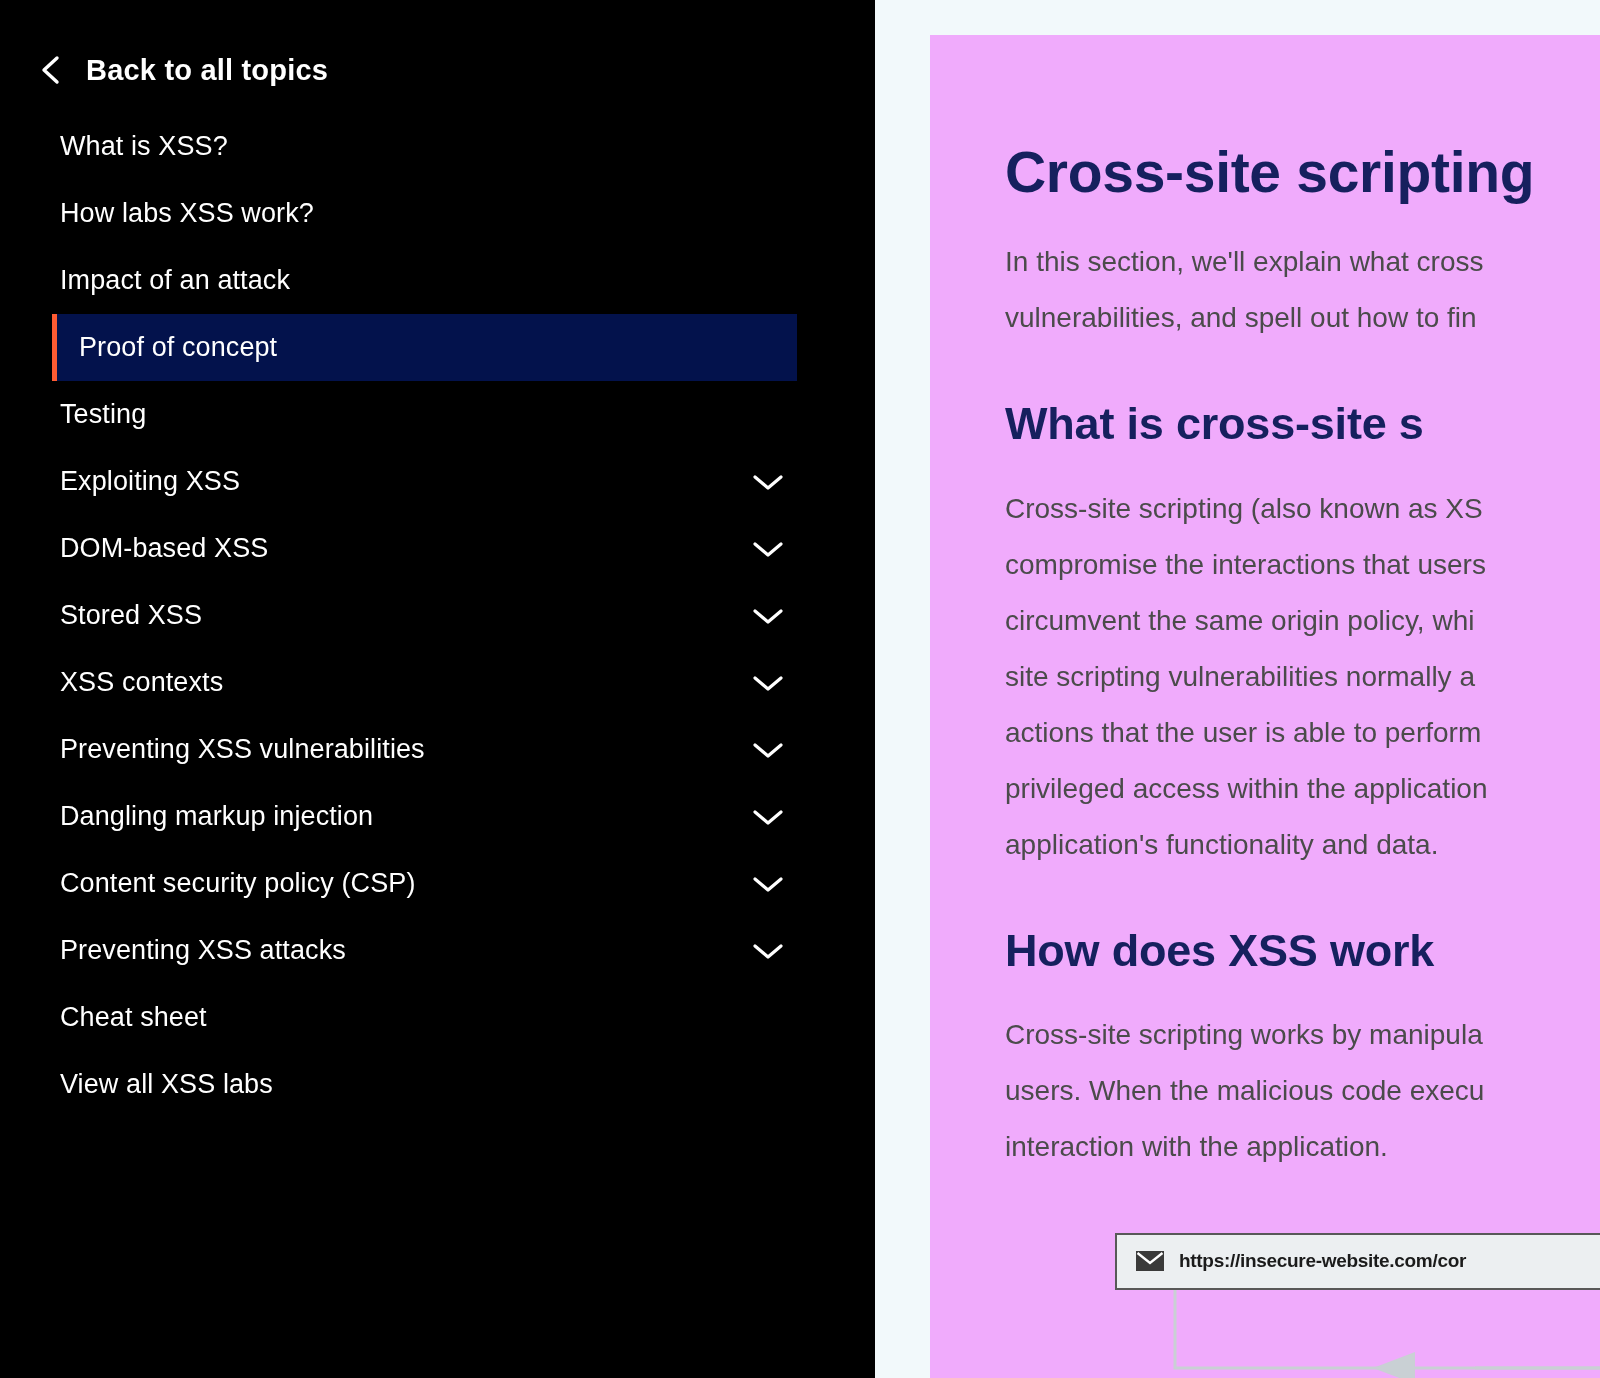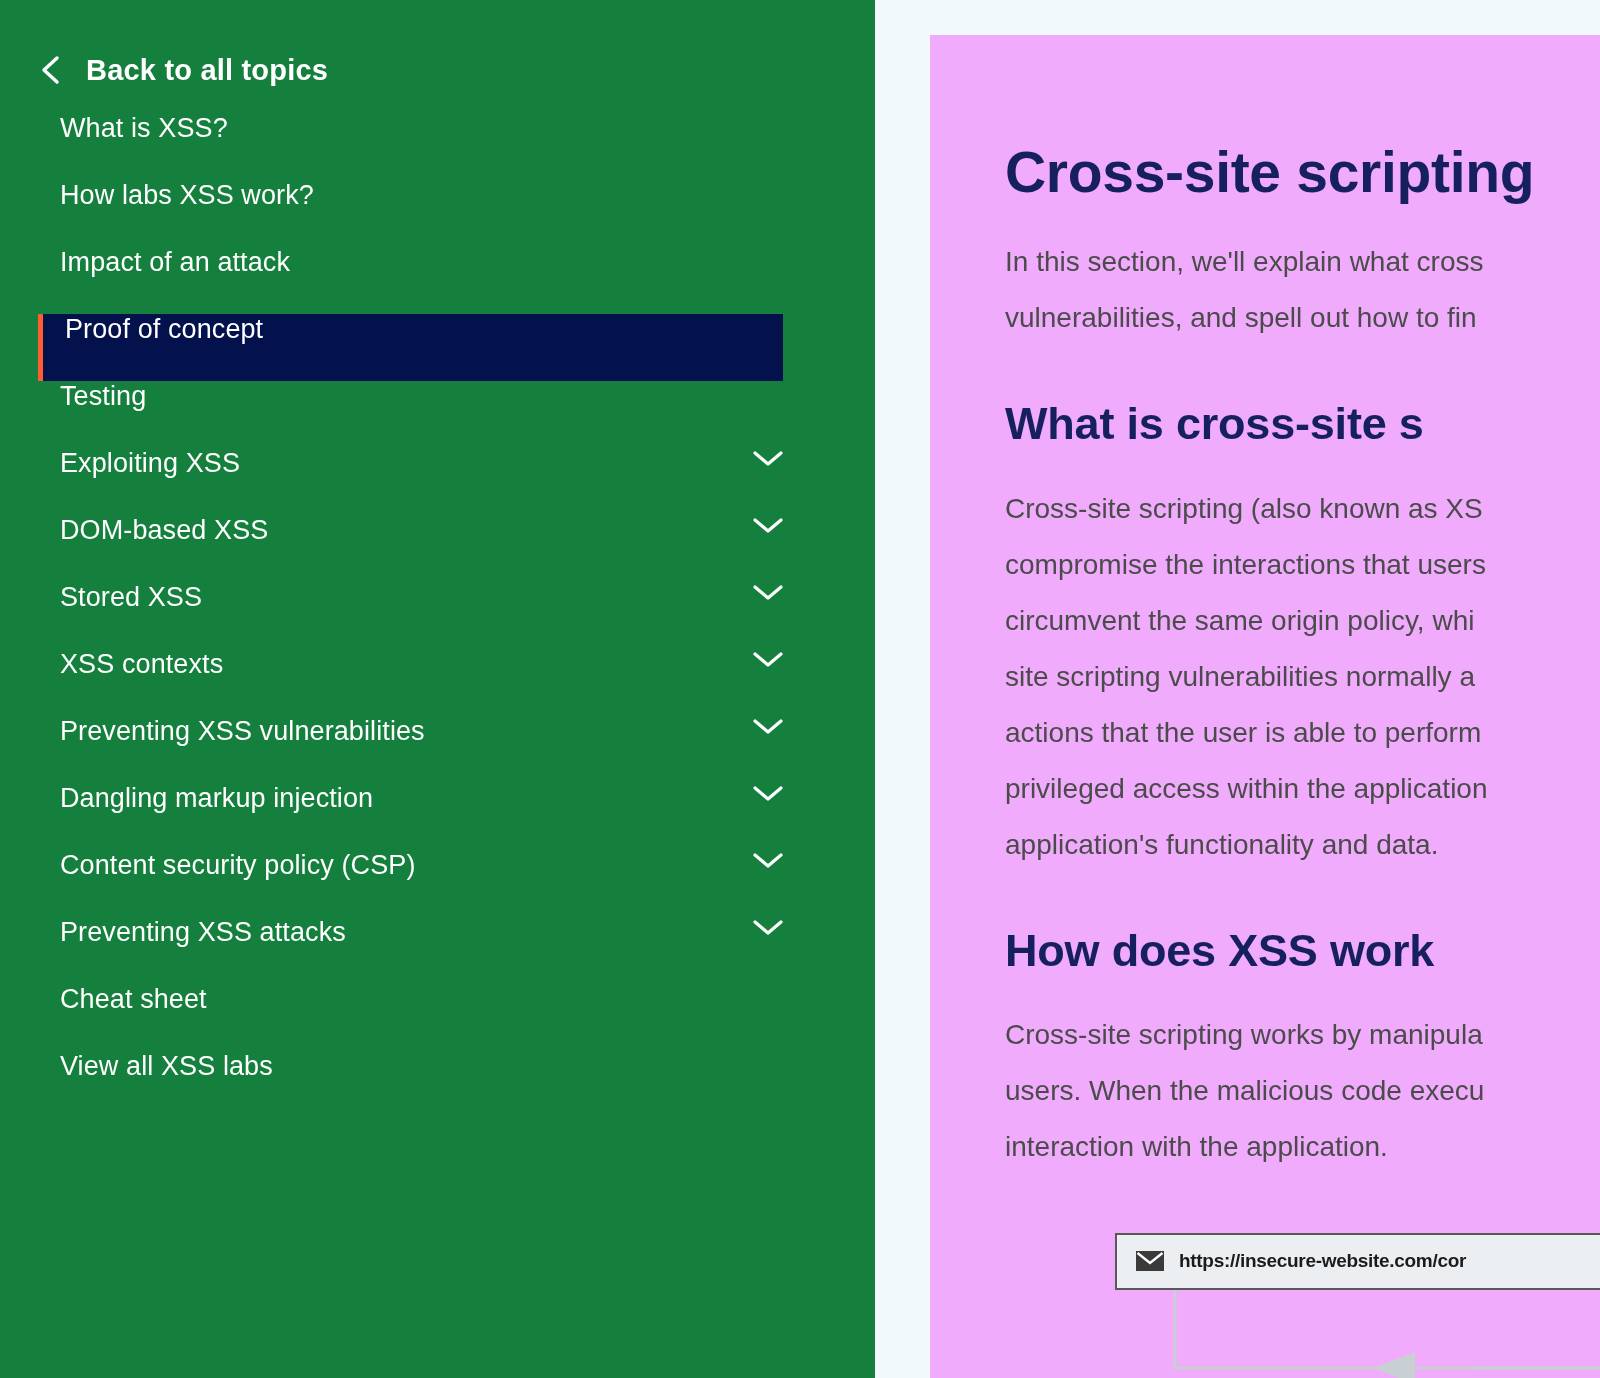--- a/index.html
+++ b/index.html
@@ -18,21 +18,21 @@
     background: #f2f9fb;
     overflow: hidden;
   }
 
   
   #sidebar {
     position: absolute;
     left: 0; top: 0;
     width: 875px;
     height: 1378px;
-    background: #15803d;
+    background: #000000;
     overflow: hidden;
   }
 
   .back-row {
     position: absolute;
     left: 38px;
     top: 47px;
     height: 46px;
     display: flex;
     align-items: center;
@@ -55,21 +55,21 @@
   .nav-list {
     position: absolute;
     left: 0;
     top: 113px;
     width: 875px;
   }
   .nav-item {
     position: relative;
     height: 67px;
     display: flex;
-    align-items: flex-start;
+    align-items: center;
     padding-left: 60px;
     padding-right: 92px;
     cursor: pointer;
   }
   .nav-item .label {
     color: #ffffff;
     font-size: 27px;
     font-weight: normal;
     white-space: nowrap;
     letter-spacing: .1px;
@@ -77,21 +77,21 @@
   .nav-item .spacer { flex: 1 1 auto; }
   .chev-down {
     width: 34px;
     height: 20px;
     flex: 0 0 auto;
     margin-right: -2px;
   }
 
   
   .nav-item.selected {
-    margin-left: 38px;
+    margin-left: 52px;
     width: 745px;
     padding-left: 22px;
     background: #03124c;
     border-left: 5px solid #ff5c33;
   }
   .nav-item.selected .label { font-weight: normal; }
 
   
   #content-card {
     position: absolute;

